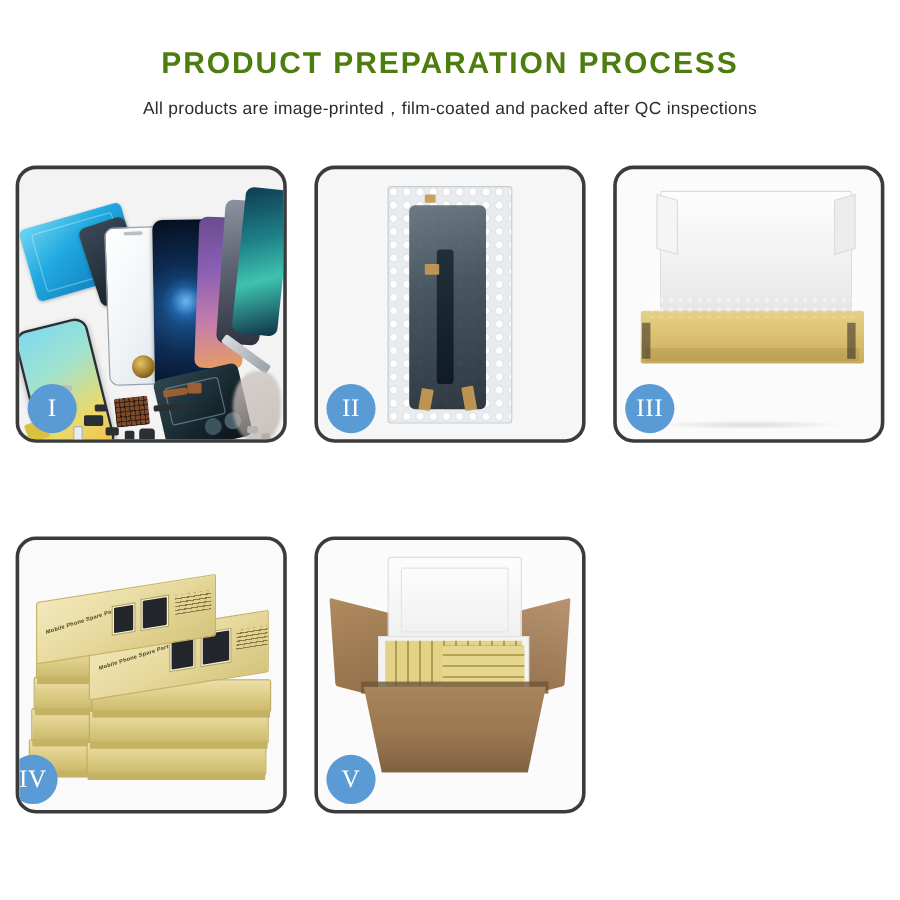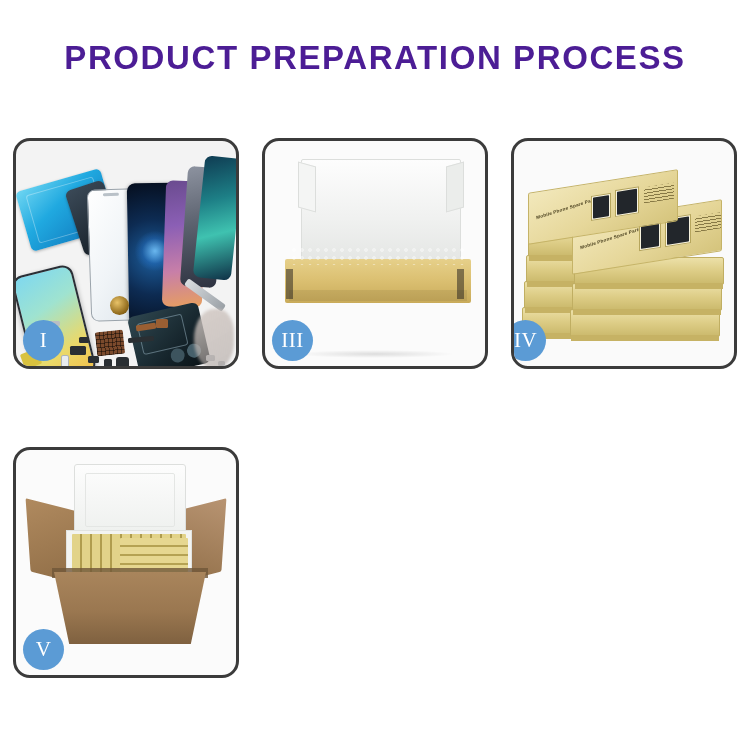--- a/index.html
+++ b/index.html
@@ -17,24 +17,24 @@
     width: 750px;
     height: 750px;
     background: #ffffff;
   }
 
   
   .header { padding-top: 40px; text-align: center; }
 
   .title {
     font-family: "Liberation Sans", sans-serif;
-    font-size: 33px;
+    font-size: 25px;
     font-weight: bold;
     letter-spacing: 1.6px;
-    color: #4c1d95;
+    color: #4d7c0f;
     line-height: 1.1;
   }
 
   .subtitle {
     margin-top: 13px;
     font-family: "Liberation Sans", sans-serif;
     font-size: 14.5px;
     font-weight: normal;
     letter-spacing: 0.25px;
     color: #2b2b2b;
@@ -528,20 +528,21 @@
     background: radial-gradient(ellipse, rgba(0,0,0,.12), transparent 70%);
   }
 </style>
 </head>
 <body>
 
 <div class="page">
 
   <div class="header">
     <div class="title">PRODUCT PREPARATION PROCESS</div>
+    <div class="subtitle">All products are image-printed，film-coated and packed after QC inspections</div>
   </div>
 
   <div class="grid">
 
     <div class="panel p1">
       <div class="panel-photo">
         <div class="lcd-blue"></div>
         <div class="phone-dark-sm"></div>
         <div class="glass-front"></div>
         <div class="phone-dark-big"></div>
@@ -566,20 +567,33 @@
         <div class="cmp" style="left:112px; top:196px; width:26px; height:5px; transform:rotate(-5deg);"></div>
         <div class="cmp silver" style="left:190px; top:214px; width:9px; height:6px;"></div>
         <div class="cmp silver" style="left:202px; top:220px; width:7px; height:5px;"></div>
 
         <div class="tweezer"></div>
         <div class="hand-blur"></div>
       </div>
       <div class="badge">I</div>
     </div>
 
+    <div class="panel p2">
+      <div class="panel-photo">
+        <div class="bubble-bag">
+          <div class="bag-part"></div>
+          <div class="bag-flex"></div>
+          <div class="bag-tape" style="left:30px; top:6px; width:9px; height:7px;"></div>
+          <div class="bag-tape" style="left:30px; top:64px; width:12px; height:9px;"></div>
+          <div class="bag-tape" style="left:26px; top:168px; width:10px; height:18px; transform:rotate(10deg);"></div>
+          <div class="bag-tape" style="left:62px; top:166px; width:10px; height:20px; transform:rotate(-10deg);"></div>
+        </div>
+      </div>
+      <div class="badge">II</div>
+    </div>
 
     <div class="panel p3">
       <div class="panel-photo">
         <div class="p3-lid"></div>
         <div class="p3-tray"></div>
         <div class="p3-side-l"></div>
         <div class="p3-side-r"></div>
         <div class="shadow-soft"></div>
       </div>
       <div class="badge">III</div>

